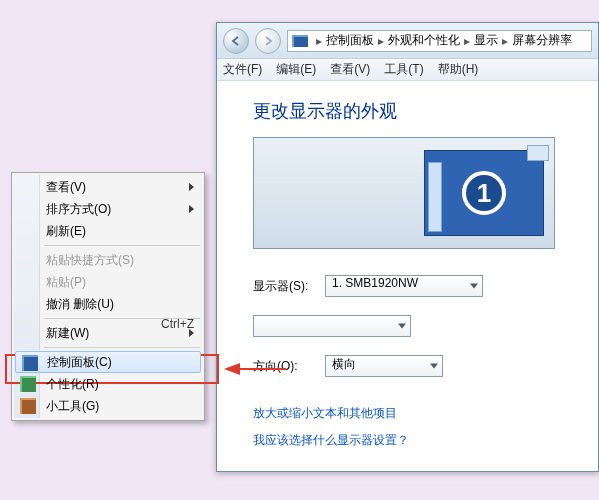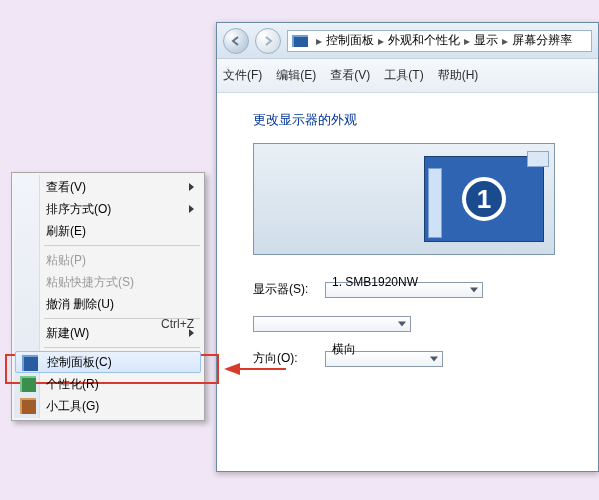--- a/index.html
+++ b/index.html
@@ -59,37 +59,37 @@
     width: 16px; height: 12px;
     background: #2a5d9f;
     display: inline-block;
     margin-right: 4px;
     box-shadow: inset 2px 2px 0 #6fa1d8;
   }
   .crumb { white-space: nowrap; }
   .sep { color: #555; padding: 0 2px; }
 
   .menubar {
-    height: 34px;
+    height: 22px;
     background: linear-gradient(#f6f9fc, #e8eef5);
     border-bottom: 1px solid #d0dae4;
     display: flex;
     align-items: center;
     padding: 0 6px;
     gap: 14px;
     color: #2b2b2b;
   }
   .menubar span { cursor: default; }
 
   .content {
     padding: 18px 0 0 36px;
   }
   .page-title {
     color: #003399;
-    font-size: 13px;
+    font-size: 18px;
   }
 
   .display-box {
     margin-top: 14px;
     width: 302px;
     height: 112px;
     border: 1px solid #7f98ad;
     background: linear-gradient(#e9f0f6, #cfdde9);
     position: relative;
     display: flex;
@@ -123,25 +123,25 @@
 
   .form-row {
     margin-top: 18px;
     display: flex;
     align-items: center;
   }
   .form-row.first { margin-top: 26px; }
   .form-label { width: 72px; }
   .combo {
     position: relative;
-    height: 16px;
+    height: 22px;
     min-width: 118px;
     border: 1px solid #8c9bab;
     background: linear-gradient(#fff, #eef2f6);
-    display: flex; align-items: flex-end;
+    display: flex; align-items: flex-start;
     padding: 0 20px 8px 6px;
     font-size: 12px;
   }
   .combo.wide { min-width: 158px; }
   .combo .caret {
     position: absolute; right: 4px; top: 50%; transform: translateY(-50%);
     width: 0; height: 0;
     border-left: 4px solid transparent;
     border-right: 4px solid transparent;
     border-top: 5px solid #4a5a6a;
@@ -296,20 +296,24 @@
     </div>
 
     <div class="form-row">
       <span class="form-label">方向(O):</span>
       <div class="combo">
         <span>横向</span>
         <span class="caret"></span>
       </div>
     </div>
 
+    <div class="links">
+      <a>放大或缩小文本和其他项目</a>
+      <a>我应该选择什么显示器设置？</a>
+    </div>
   </div>
 </div>
 
 <div class="ctx">
   <div class="iconcol"></div>
 
   <div class="ctx-item">
     <span>查看(V)</span>
     <span class="arrow"></span>
   </div>
@@ -317,24 +321,24 @@
     <span>排序方式(O)</span>
     <span class="arrow"></span>
   </div>
   <div class="ctx-item">
     <span>刷新(E)</span>
   </div>
 
   <div class="ctx-sep"></div>
 
   <div class="ctx-item disabled">
+    <span>粘贴快捷方式(S)</span>
+  </div>
+  <div class="ctx-item disabled">
     <span>粘贴(P)</span>
-  </div>
-  <div class="ctx-item disabled">
-    <span>粘贴快捷方式(S)</span>
   </div>
   <div class="ctx-item">
     <span>撤消 删除(U)</span>
     <span class="sc">Ctrl+Z</span>
   </div>
 
   <div class="ctx-sep"></div>
 
   <div class="ctx-item">
     <span>新建(W)</span>

